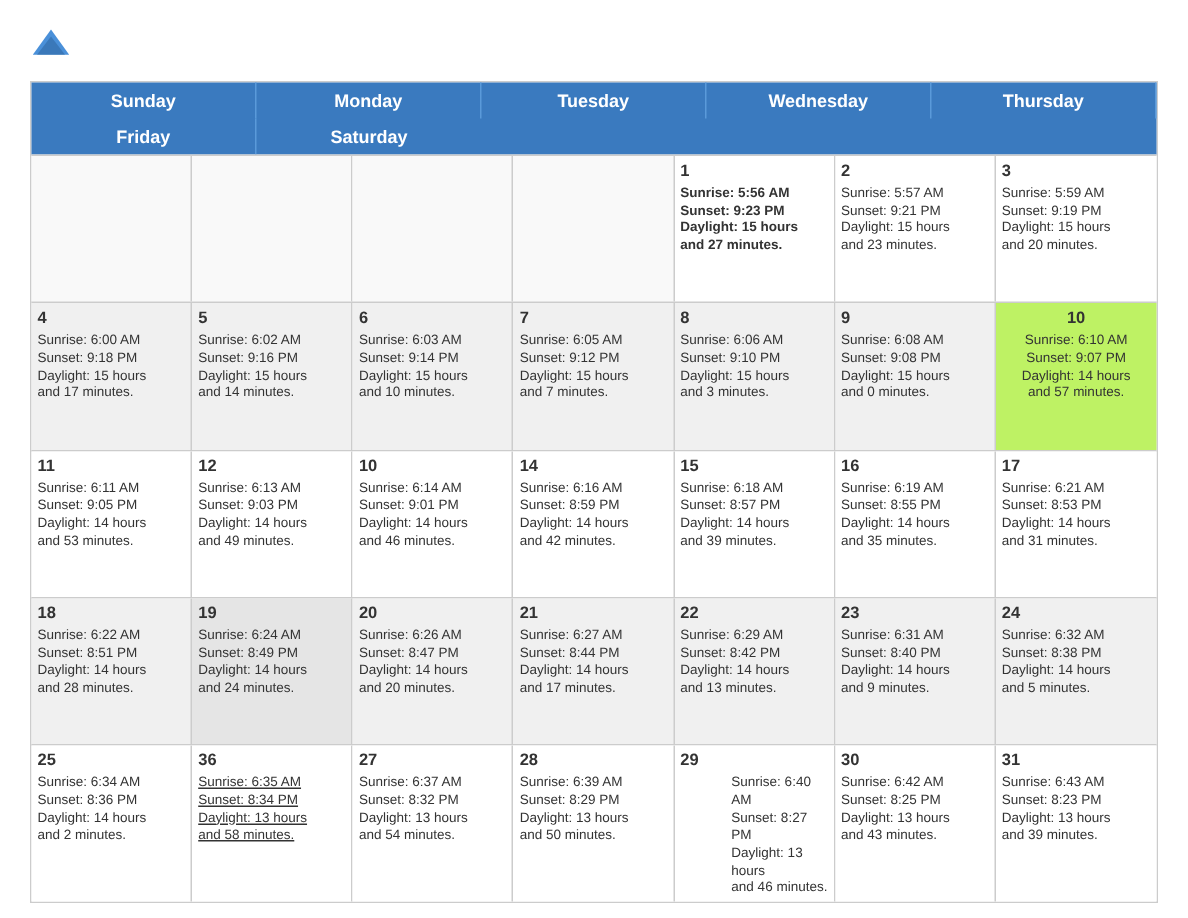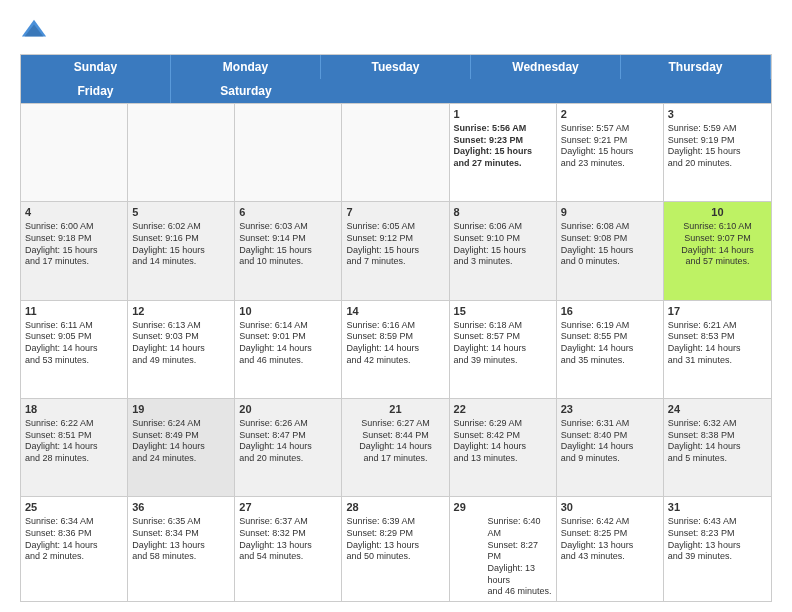--- a/index.html
+++ b/index.html
@@ -292,21 +292,21 @@
 Daylight: 14 hours
 and 24 minutes.</div>
           </div>
           <div class="cal-cell shaded" style="background: rgb(240, 240, 240);">
             <span class="day-num">20</span>
             <div class="cell-info" style="white-space: pre-line;">Sunrise: 6:26 AM
 Sunset: 8:47 PM
 Daylight: 14 hours
 and 20 minutes.</div>
           </div>
-          <div class="cal-cell shaded" style="background: rgb(240, 240, 240); text-align: center;">
+          <div class="cal-cell shaded" style="background: rgb(240, 240, 240);">
             <span class="day-num">21</span>
             <div class="cell-info" style="white-space: pre-line;">Sunrise: 6:27 AM
 Sunset: 8:44 PM
 Daylight: 14 hours
 and 17 minutes.</div>
           </div>
           <div class="cal-cell shaded" style="background: rgb(240, 240, 240);">
             <span class="day-num">22</span>
             <div class="cell-info" style="white-space: pre-line;">Sunrise: 6:29 AM
 Sunset: 8:42 PM
@@ -331,21 +331,21 @@
         <div class="cal-row">
           <div class="cal-cell">
             <span class="day-num">25</span>
             <div class="cell-info" style="white-space: pre-line;">Sunrise: 6:34 AM
 Sunset: 8:36 PM
 Daylight: 14 hours
 and 2 minutes.</div>
           </div>
           <div class="cal-cell">
             <span class="day-num">36</span>
-            <div class="cell-info" style="white-space: pre-line;">Sunrise: 6:35 AM
+            <div class="cell-info" style="white-space: pre-line; text-decoration: underline;">Sunrise: 6:35 AM
 Sunset: 8:34 PM
 Daylight: 13 hours
 and 58 minutes.</div>
           </div>
           <div class="cal-cell">
             <span class="day-num">27</span>
             <div class="cell-info" style="white-space: pre-line;">Sunrise: 6:37 AM
 Sunset: 8:32 PM
 Daylight: 13 hours
 and 54 minutes.</div>

